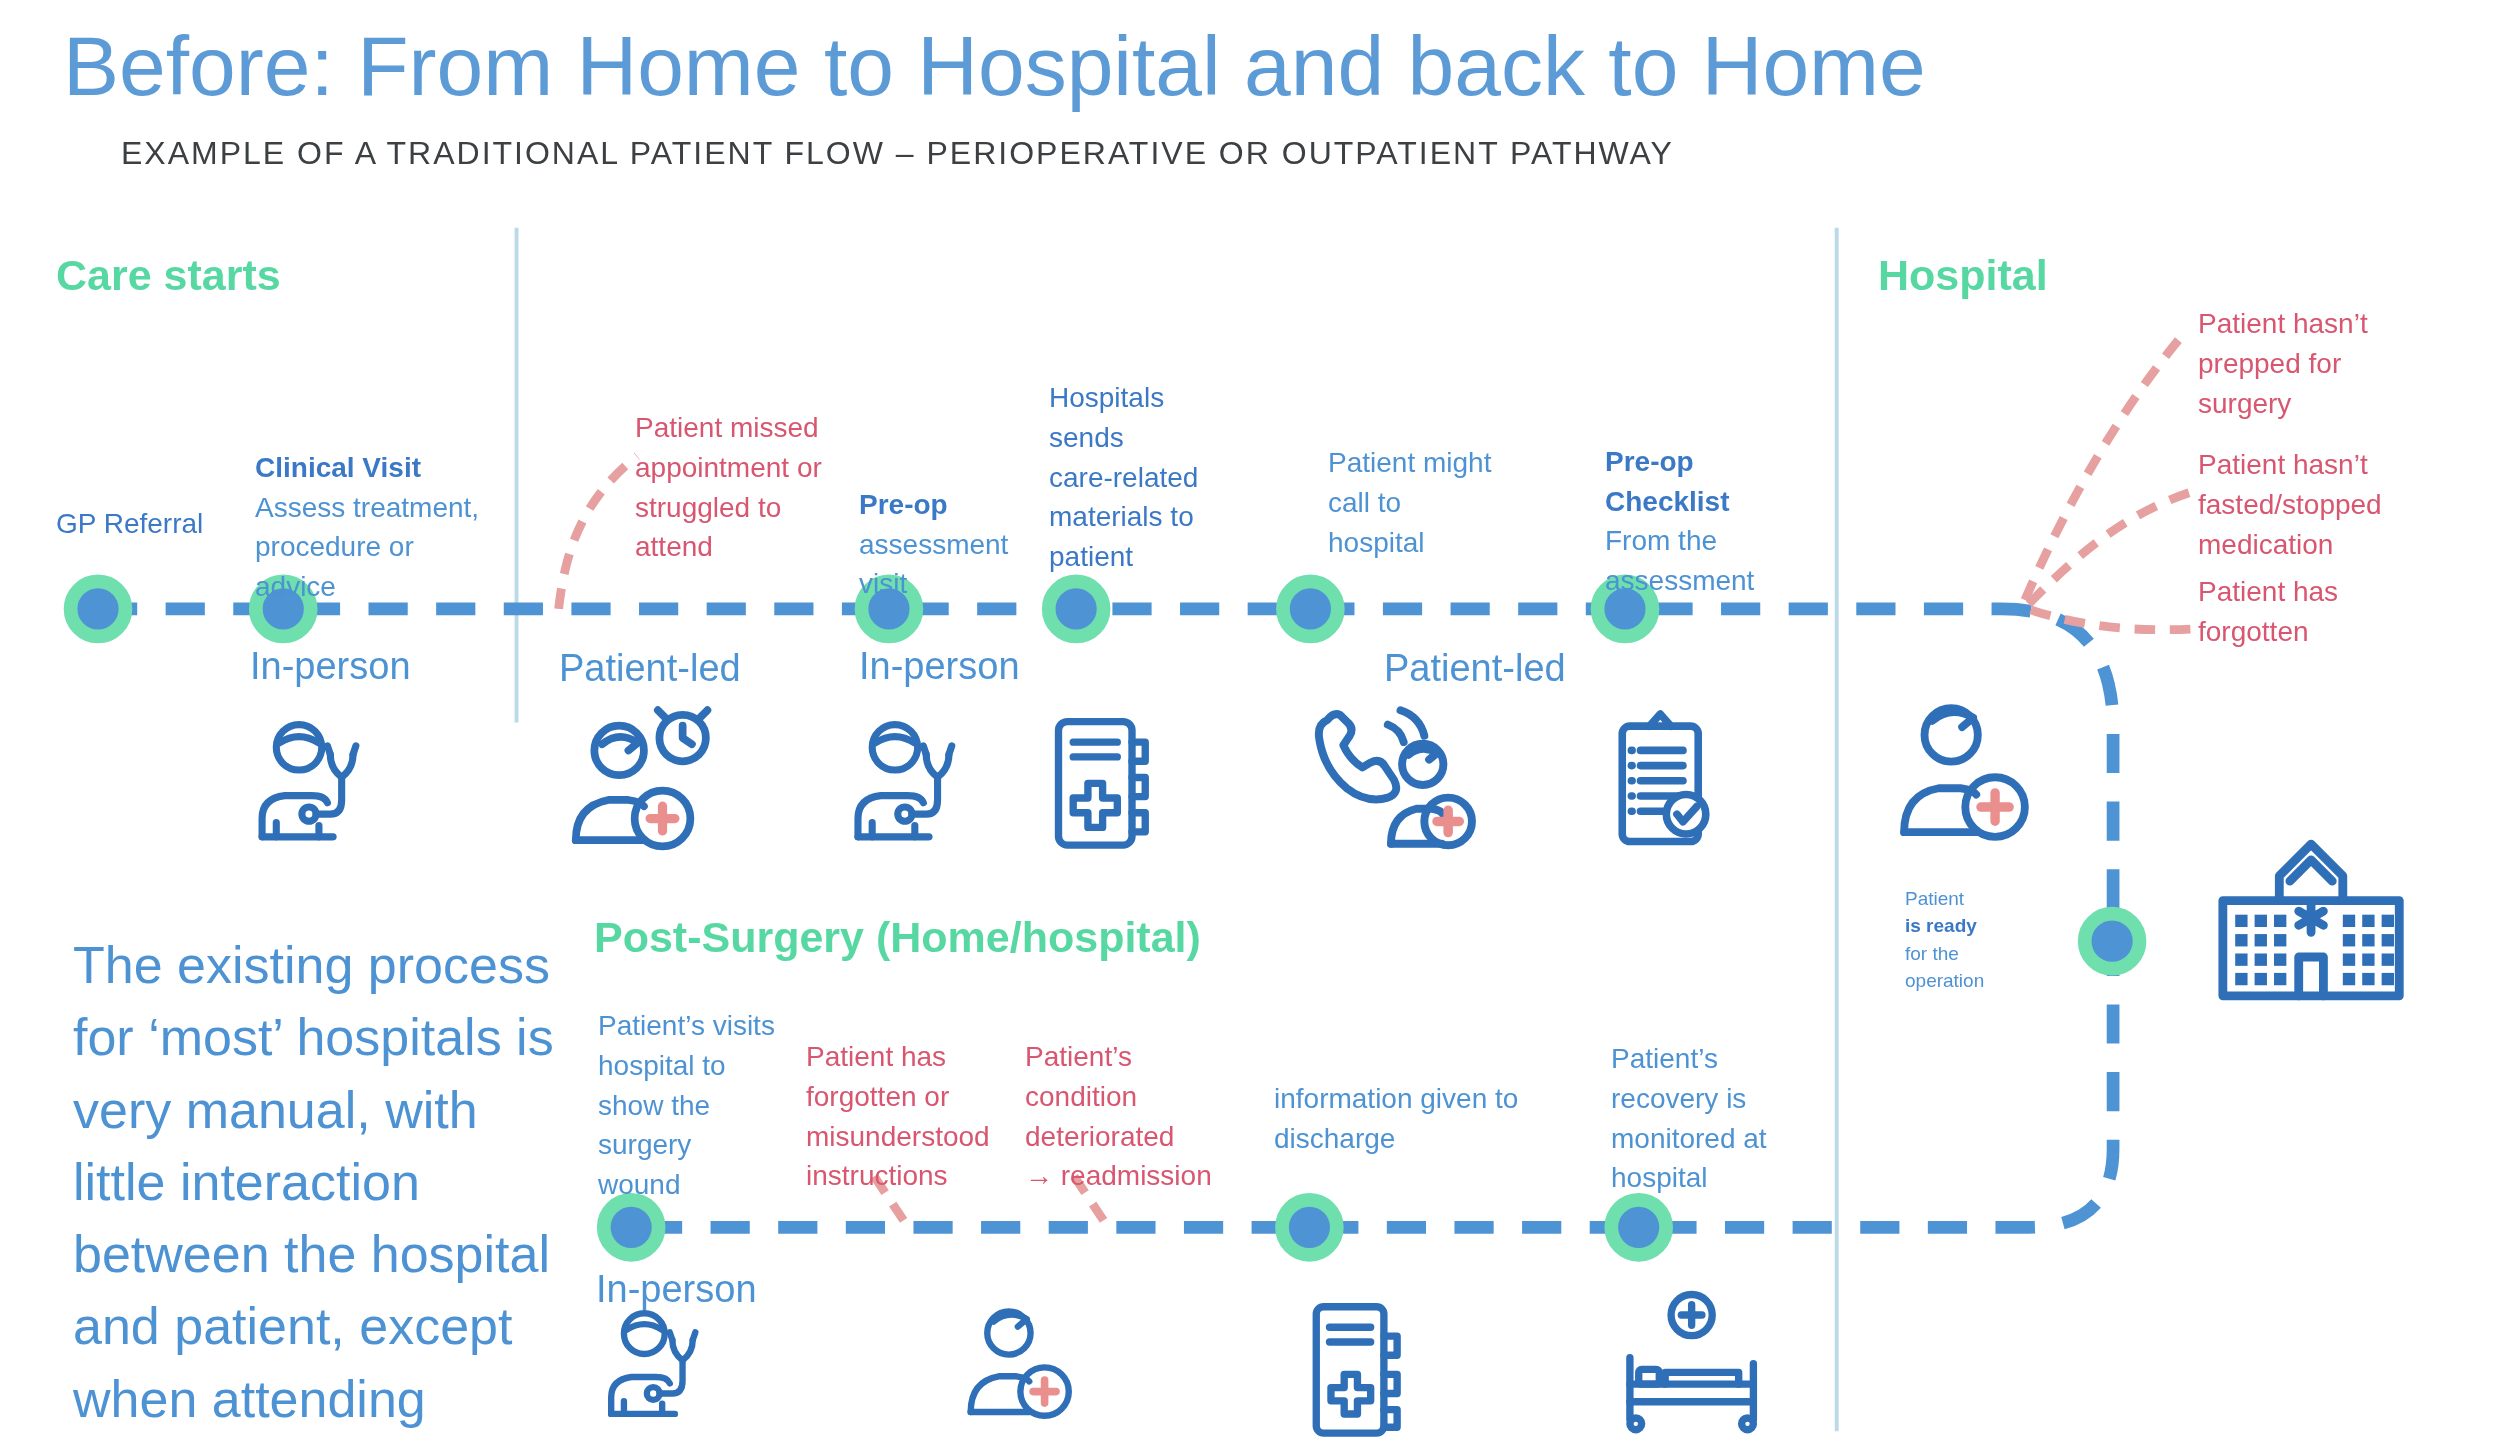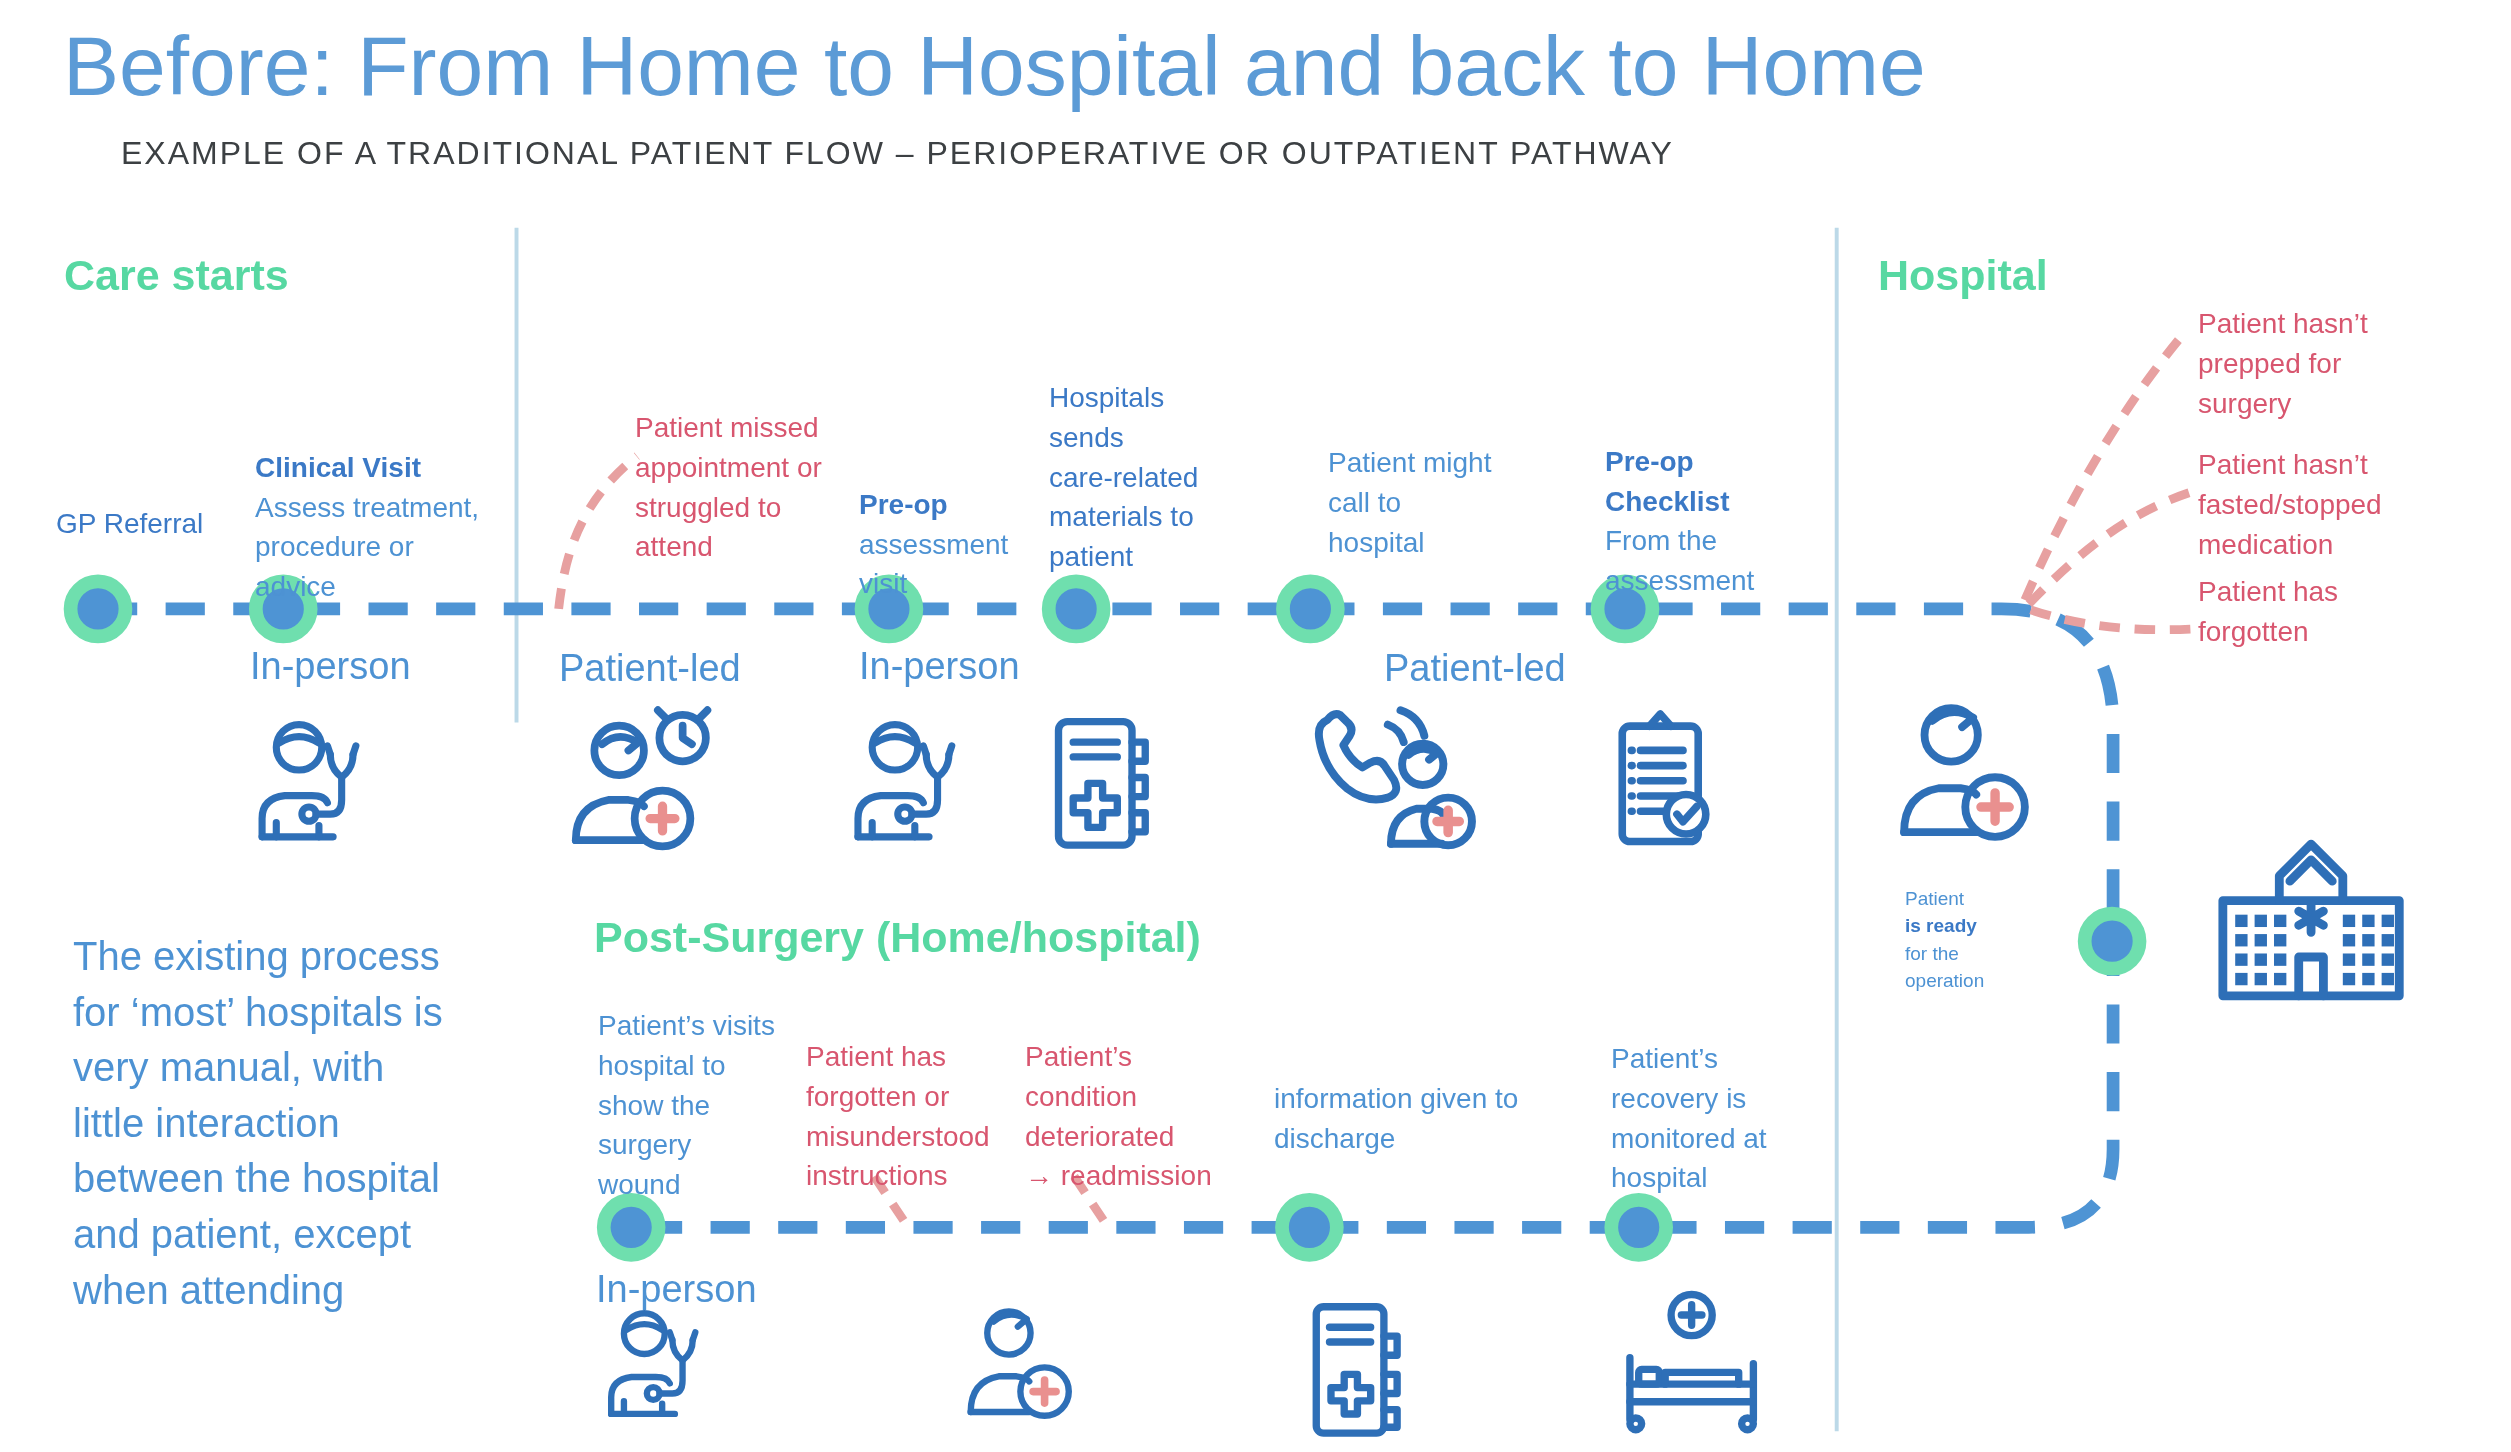--- a/index.html
+++ b/index.html
@@ -41,21 +41,21 @@
   .lbl.allbold{font-weight:normal;color:var(--text-blue-bold);}
   .lbl.red{color:var(--text-red);}
   .sub{
     position:absolute;font-size:38px;color:var(--text-blue);white-space:nowrap;
   }
   .ready{
     position:absolute;font-size:19px;line-height:1.45;color:var(--text-blue);white-space:pre-line;
   }
   .ready .t{display:inline;font-weight:bold;color:var(--text-blue-bold);}
   .note{
-    position:absolute;left:73px;top:929px;width:500px;font-size:40px;line-height:1.39;
+    position:absolute;left:73px;top:929px;width:500px;font-size:52px;line-height:1.39;
     color:var(--text-blue);white-space:pre-line;
   }
   
   .ic{stroke:var(--icon-stroke);stroke-width:5;fill:none;stroke-linecap:round;stroke-linejoin:round;}
   .ic .red{stroke:var(--icon-cross);stroke-width:6;}
   .ic .wf{fill:var(--icon-stroke);stroke:none;}
   .ic .wcirc{fill:#ffffff;}
 </style>
 </head>
 <body>
@@ -204,21 +204,21 @@
     <use href="#i-hospital" transform="translate(2250,843) scale(1.8)"></use>
     <use href="#i-doctor" transform="translate(608,1328) scale(1.3)"></use>
     <use href="#i-patient" transform="translate(980,1326) scale(1.3)"></use>
     <use href="#i-book" transform="translate(1310,1324) scale(1.5)"></use>
     <use href="#i-bed" transform="translate(1642,1316) scale(1.5)"></use>
   </svg>
 
   <div class="title">Before: From Home to Hospital and back to Home</div>
   <div class="subtitle">EXAMPLE OF A TRADITIONAL PATIENT FLOW – PERIOPERATIVE OR OUTPATIENT PATHWAY</div>
 
-  <div class="h-green" style="left:64px;top:251px">Care starts</div>
+  <div class="h-green" style="left:56px;top:251px">Care starts</div>
   <div class="h-green" style="left:1878px;top:251px">Hospital</div>
   <div class="h-green" style="left:594px;top:913px">Post-Surgery (Home/hospital)</div>
 
   <div class="lbl allbold" style="left:56px;top:504px;width:216px">GP Referral</div>
 
   <div class="lbl red" style="left:635px;top:408px;width:245px">Patient missed
 appointment or
 struggled to
 attend</div>
 

